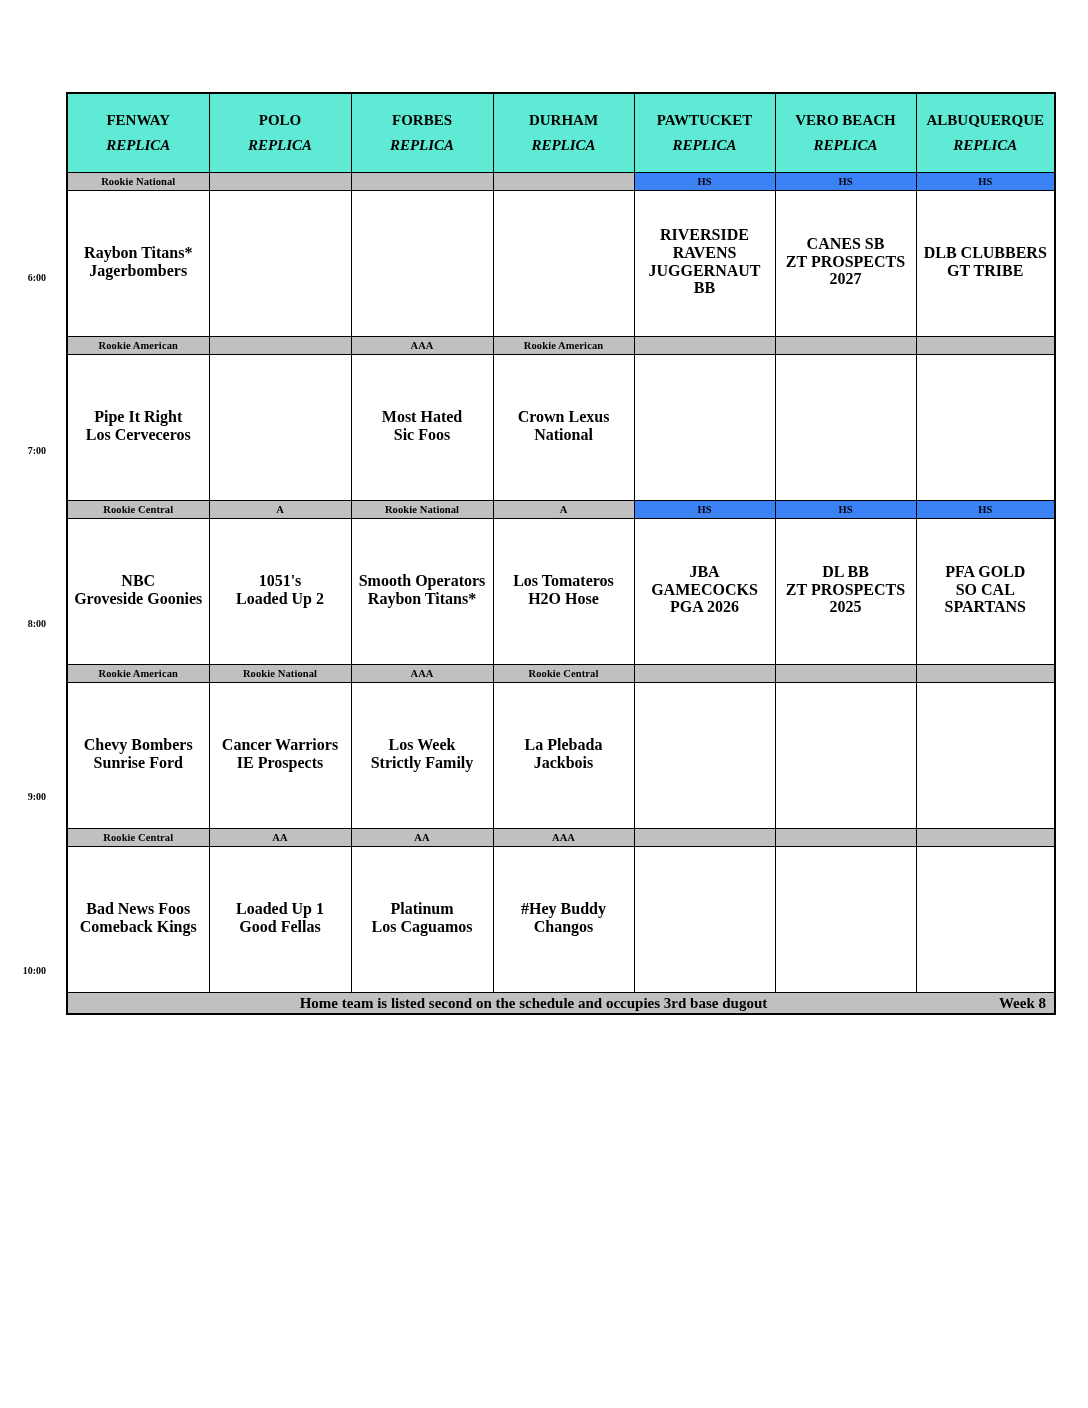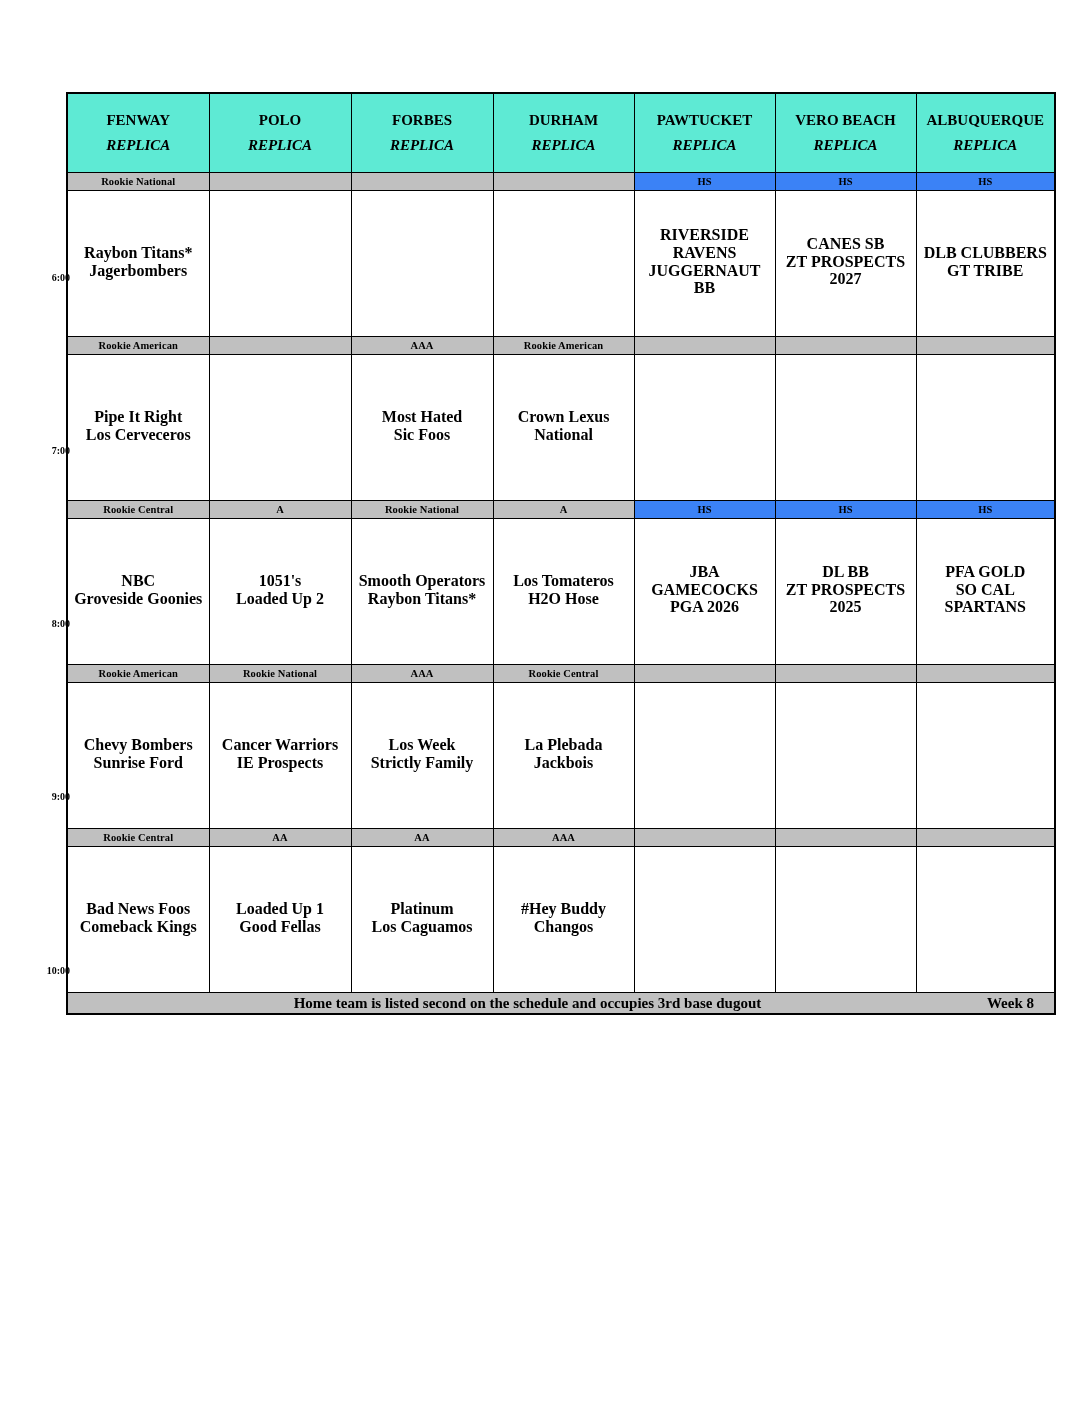--- a/index.html
+++ b/index.html
@@ -87,26 +87,26 @@
   .foot-row td {
     background: #c0c0c0;
     height: 20px;
     font-weight: bold;
     font-size: 15px;
     text-align: left;
     padding: 0 6px;
   }
   .foot-row td .wk {
     float: right;
-    padding-right: 20px;
+    padding-right: 8px;
   }
   
   .time-label {
     position: absolute;
-    left: 36px;
+    left: 12px;
     width: 34px;
     text-align: right;
     font-family: "Liberation Serif", serif;
     font-weight: bold;
     font-size: 10px;
     color: #000;
   }
 </style>
 </head>
 <body>

